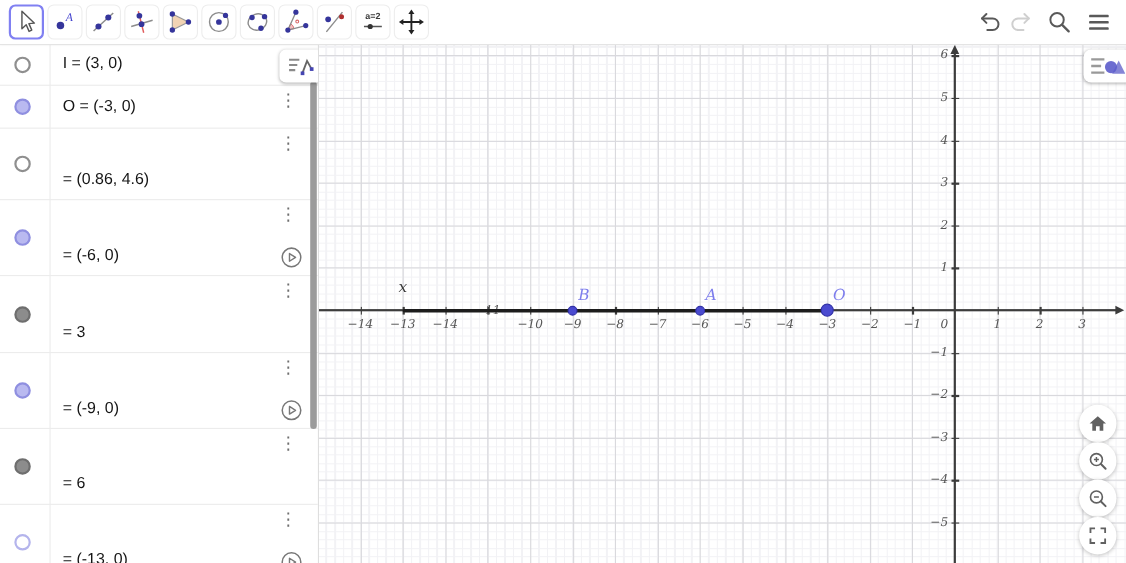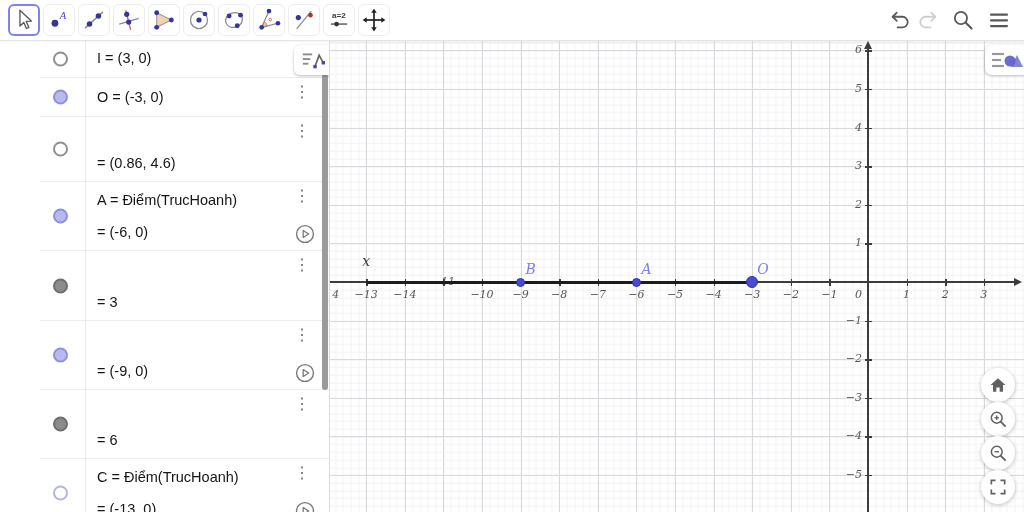--- a/index.html
+++ b/index.html
@@ -12,21 +12,21 @@
            border-bottom:1px solid #e4e4e4;box-shadow:0 1px 2px rgba(0,0,0,.05);z-index:30;}
   .tool-btn{position:absolute;top:4px;width:32px;height:32px;border-radius:6px;background:#fff;
             border:1px solid #ededed;box-sizing:border-box;display:flex;align-items:center;
             justify-content:center;padding:0;cursor:pointer;}
   .tool-btn.selected{border:2px solid #8080f2;}
   .tb-act{position:absolute;top:5px;width:30px;height:30px;background:none;border:none;padding:1px;
           display:flex;align-items:center;justify-content:center;cursor:pointer;}
 
   
   .sidebar{position:absolute;left:0;top:40px;width:290px;height:472px;background:#fff;
-           border-right:1px solid #dedede;box-sizing:border-box;overflow:hidden;z-index:20;margin-left:40px;}
+           border-right:1px solid #dedede;box-sizing:border-box;overflow:hidden;z-index:20;}
   .sidebar .colline{position:absolute;left:45px;top:0;bottom:0;width:1px;background:#ececec;}
   .alg-row{position:relative;box-sizing:border-box;border-bottom:1px solid #ececec;}
   .toggle{position:absolute;left:13px;top:50%;transform:translateY(-50%);width:15px;height:15px;
           border-radius:50%;box-sizing:border-box;cursor:pointer;}
   .toggle.on-purple{background:#b9b9f0;border:2px solid #8f8fe0;}
   .toggle.on-gray{background:#8c8c8c;border:2px solid #6e6e6e;}
   .toggle.off-gray{background:#fff;border:2px solid #8f8f8f;}
   .toggle.off-purple{background:#fff;border:2px solid #b4b4ec;}
   .def,.val{position:absolute;left:57px;font-size:14.5px;color:#151515;white-space:nowrap;}
   .kebab{position:absolute;right:16px;top:6px;color:#6f6f6f;font-size:16px;line-height:16px;
@@ -204,21 +204,20 @@
           <div class="def" style="top: 10.5px;">O = (-3, 0)</div>
           <button class="kebab">⋮</button>
         </div>
         <div class="alg-row" style="height: 65px;">
           <span class="toggle off-gray"></span>
           <div class="val" style="top: 38px;">= (0.86, 4.6)</div>
           <button class="kebab">⋮</button>
         </div>
         <div class="alg-row" style="height: 69px;">
           <span class="toggle on-purple"></span>
-          <div class="def" style="top: 10px;">A = Điểm(TrucHoanh)</div>
           <div class="val" style="top: 42px;">= (-6, 0)</div>
           <button class="kebab">⋮</button>
           <button class="playbtn"><svg width="22" height="22" viewBox="0 0 24 24">
               <circle cx="12" cy="12" r="9.2" fill="none" stroke="#787878" stroke-width="1.5"></circle>
               <path d="M10 8.2 L16 12 L10 15.8 Z" fill="none" stroke="#787878" stroke-width="1.4" stroke-linejoin="round"></path>
             </svg></button>
         </div>
         <div class="alg-row" style="height: 70px;">
           <span class="toggle on-gray"></span>
           <div class="val" style="top: 43px;">= 3</div>
@@ -233,21 +232,20 @@
               <path d="M10 8.2 L16 12 L10 15.8 Z" fill="none" stroke="#787878" stroke-width="1.4" stroke-linejoin="round"></path>
             </svg></button>
         </div>
         <div class="alg-row" style="height: 69px;">
           <span class="toggle on-gray"></span>
           <div class="val" style="top: 42px;">= 6</div>
           <button class="kebab">⋮</button>
         </div>
         <div class="alg-row" style="height: 69px;">
           <span class="toggle off-purple"></span>
-          <div class="def" style="top: 10px;">C = Điểm(TrucHoanh)</div>
           <div class="val" style="top: 42px;">= (-13, 0)</div>
           <button class="kebab">⋮</button>
           <button class="playbtn"><svg width="22" height="22" viewBox="0 0 24 24">
               <circle cx="12" cy="12" r="9.2" fill="none" stroke="#787878" stroke-width="1.5"></circle>
               <path d="M10 8.2 L16 12 L10 15.8 Z" fill="none" stroke="#787878" stroke-width="1.4" stroke-linejoin="round"></path>
             </svg></button>
         </div>
       </div>
     <button class="alg-style-btn">
         <svg width="30" height="22" viewBox="0 0 30 22">

